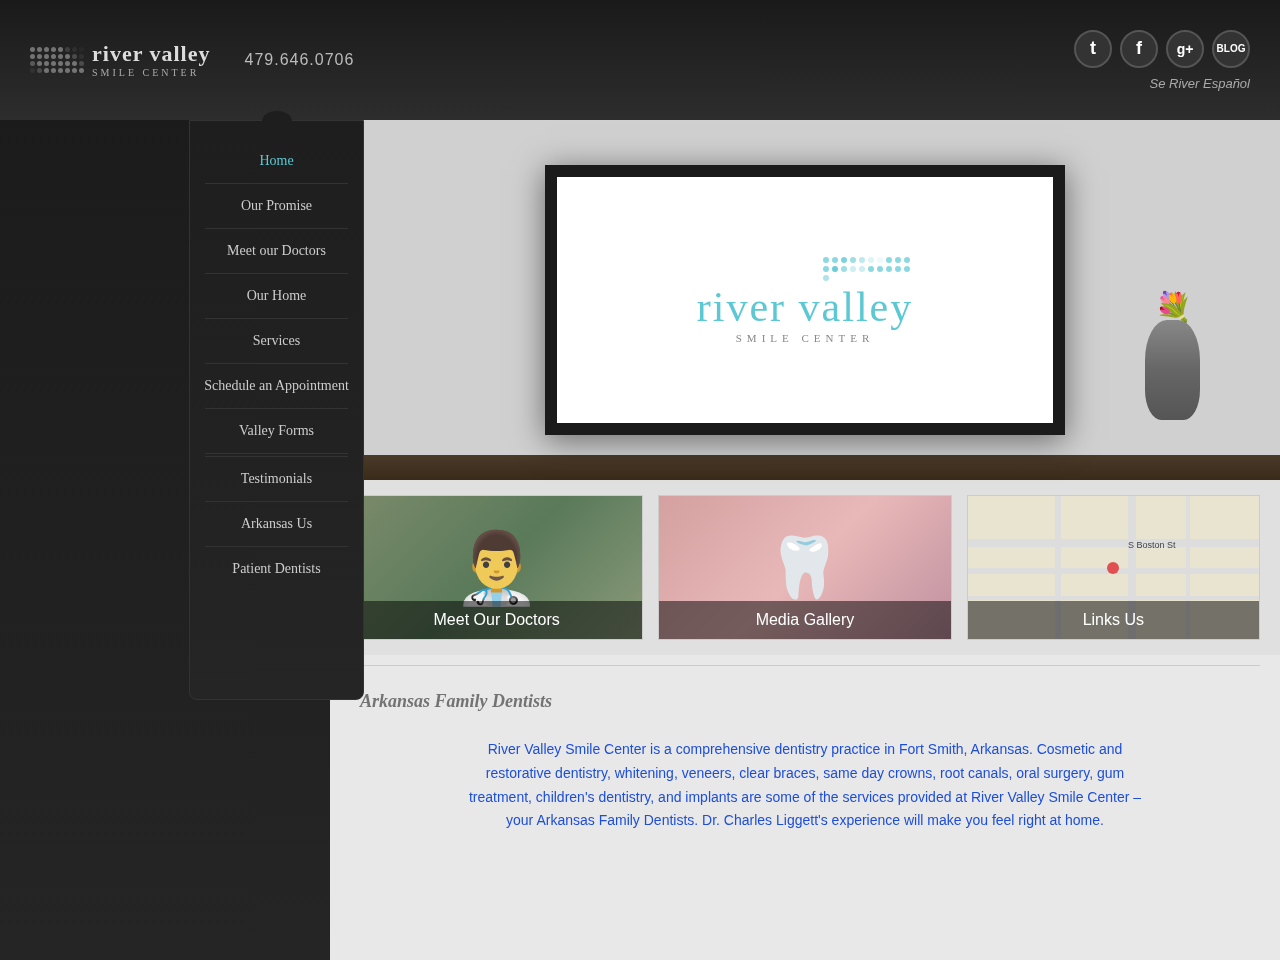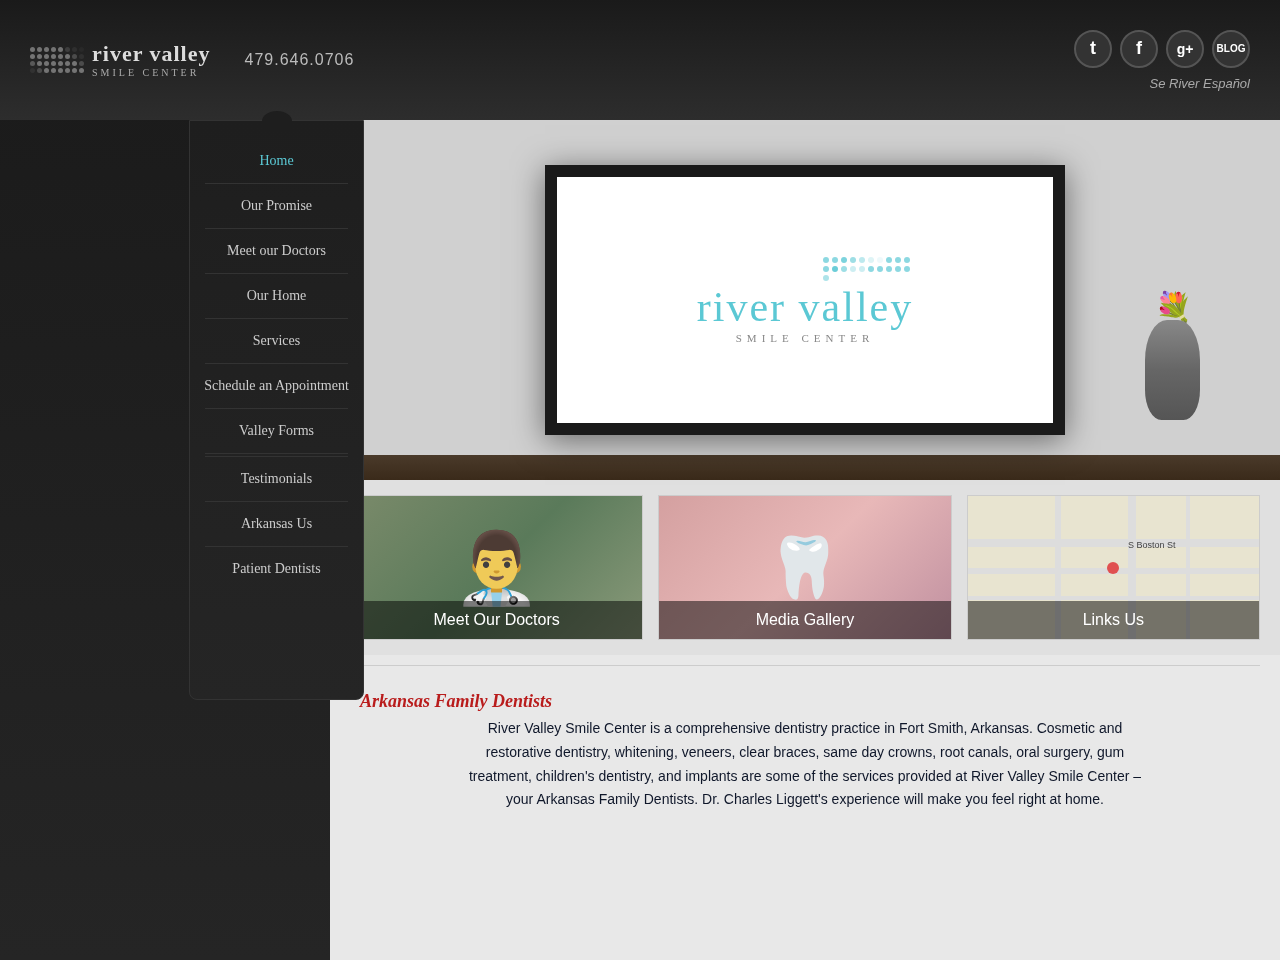--- a/index.html
+++ b/index.html
@@ -397,29 +397,29 @@
     #page-title {
       font-size: 28px;
       color: #333;
       font-family: 'Courier New', Courier, monospace;
       font-weight: normal;
       margin-bottom: 5px;
     }
 
     #page-subtitle {
       font-size: 18px;
-      color: #b91c1c;
+      color: #737373;
       font-family: 'Palatino Linotype', Palatino, serif;
-      margin-bottom: 5px;
+      margin-bottom: 26px;
       font-style: italic;
     }
 
     #page-body {
       font-size: 14px;
-      color: #0f172a;
+      color: #1d4ed8;
       line-height: 1.7;
       text-align: center;
       font-family: Arial, sans-serif;
       max-width: 680px;
       margin: 0 auto;
     }
 
     
     #left-bg {
       position: absolute;

